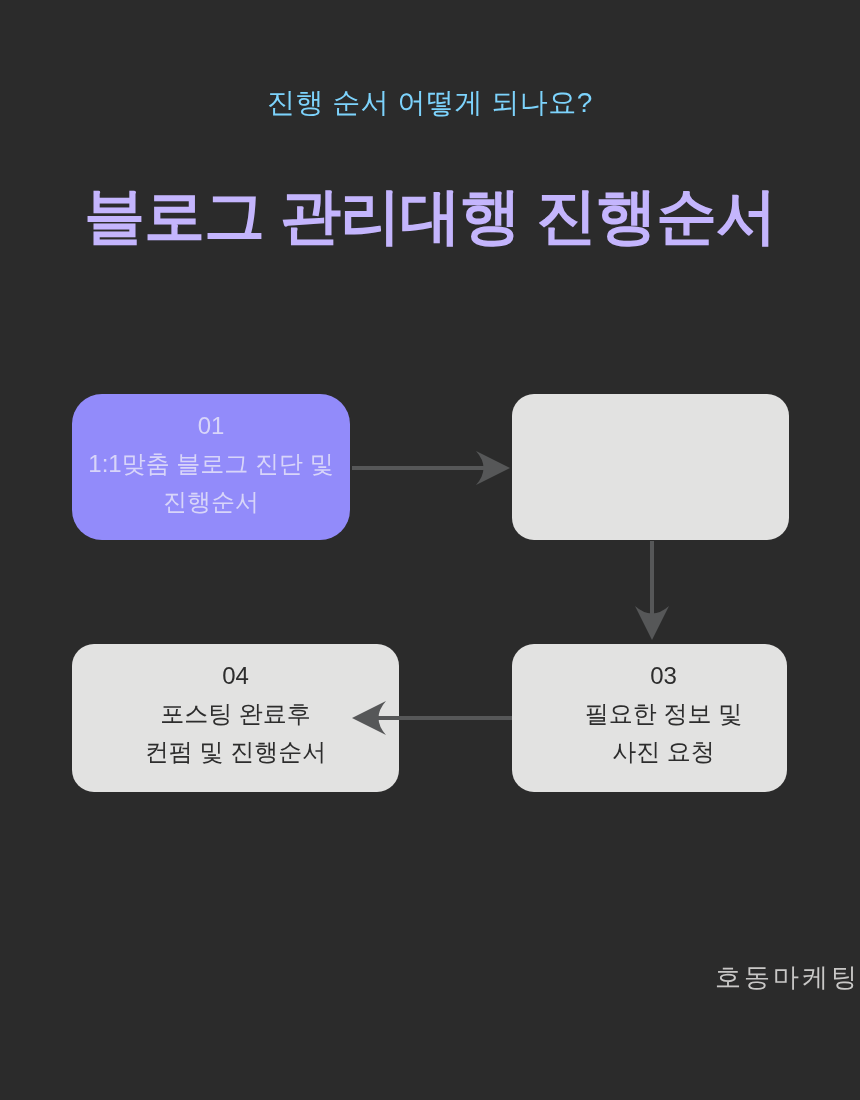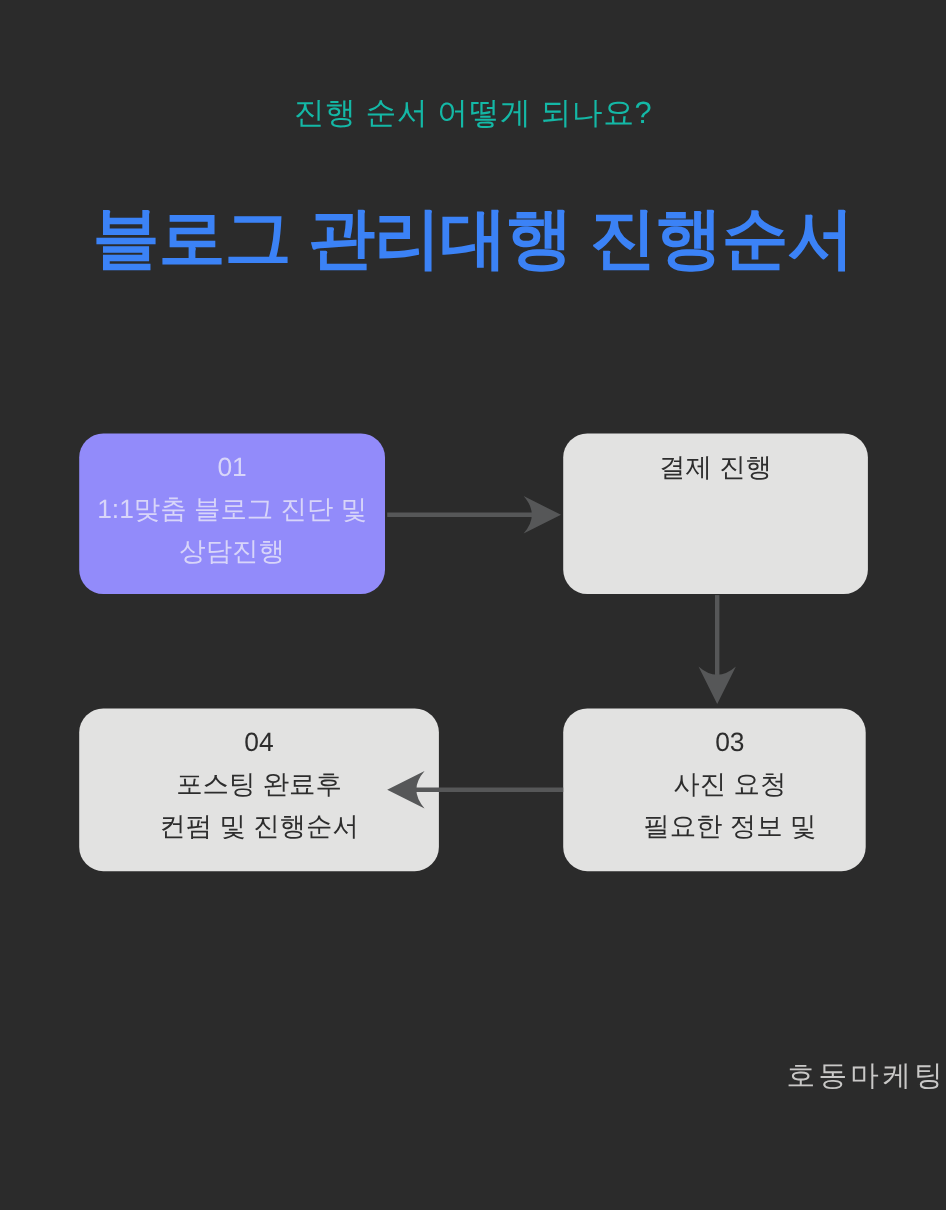--- a/index.html
+++ b/index.html
@@ -18,32 +18,32 @@
     overflow: hidden;
   }
   .subtitle {
     position: absolute;
     top: 84px;
     left: 0;
     width: 100%;
     text-align: center;
     font-size: 28px;
     font-weight: 400;
-    color: #14b8a6;
+    color: #7dd3fc;
     letter-spacing: 0.5px;
   }
   .title {
     position: absolute;
     top: 176px;
     left: 0;
     width: 100%;
     text-align: center;
     font-size: 61px;
     font-weight: 900;
-    color: #3b82f6;
+    color: #c4b5fd;
     letter-spacing: -1px;
   }
   .flow {
     position: absolute;
     top: 0;
     left: 0;
     width: 860px;
     height: 1100px;
   }
   .step-box {
@@ -63,21 +63,21 @@
     background: #e2e2e1;
     color: #2d2d2d;
   }
   .step-number {
     display: block;
   }
   .step-line {
     display: block;
     text-align: center;
   }
-  #box-1 { left: 72px;  top: 394px; width: 278px; height: 146px; }
+  #box-1 { left: 72px;  top: 394px; width: 278px; height: 146px; border-radius: 30px; }
   #box-2 { left: 512px; top: 394px; width: 277px; height: 146px; }
   #box-3 { left: 512px; top: 644px; width: 275px; height: 148px; padding-left: 28px; }
   #box-4 { left: 72px;  top: 644px; width: 327px; height: 148px; }
   .arrows-svg {
     position: absolute;
     top: 0;
     left: 0;
     pointer-events: none;
   }
   .arrow-line {
@@ -106,32 +106,31 @@
 
   <div class="subtitle">진행 순서 어떻게 되나요?</div>
 
   <div class="title">블로그 관리대행 진행순서</div>
 
   <div class="flow">
 
     <div class="step-box purple" id="box-1">
       <span class="step-number">01</span>
       <span class="step-line">1:1맞춤 블로그 진단 및</span>
-      <span class="step-line">상담진행</span>
+      <span class="step-line">진행순서</span>
     </div>
 
     <div class="step-box gray" id="box-2">
-      <span class="step-line">결제 진행</span>
       <span class="step-line"></span>
     </div>
 
     <div class="step-box gray" id="box-3">
       <span class="step-number">03</span>
+      <span class="step-line">필요한 정보 및</span>
       <span class="step-line">사진 요청</span>
-      <span class="step-line">필요한 정보 및</span>
     </div>
 
     <div class="step-box gray" id="box-4">
       <span class="step-number">04</span>
       <span class="step-line">포스팅 완료후</span>
       <span class="step-line">컨펌 및 진행순서</span>
     </div>
 
     <svg class="arrows-svg" width="860" height="1100" viewBox="0 0 860 1100">
       <g>

